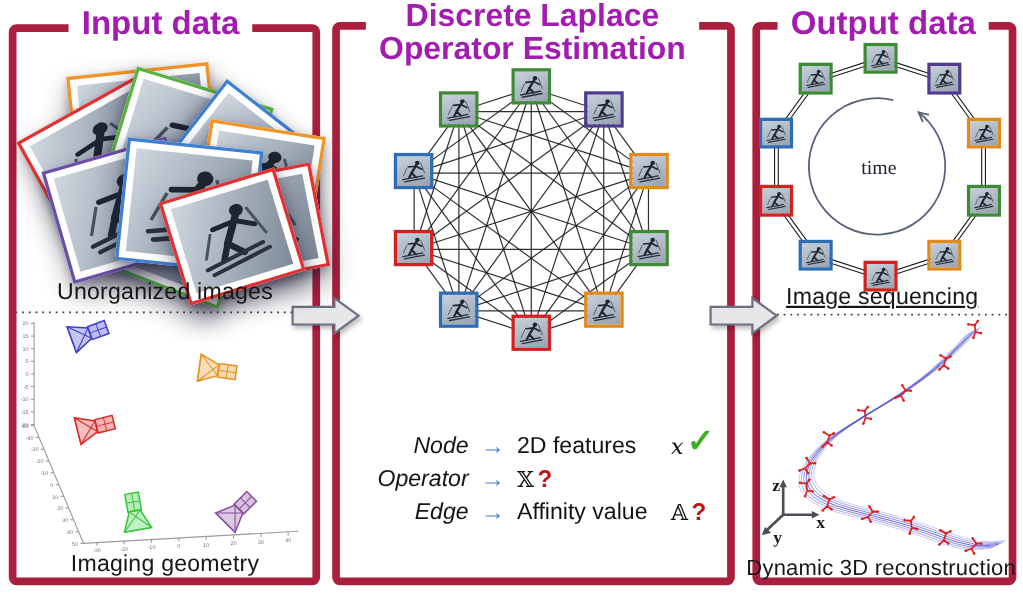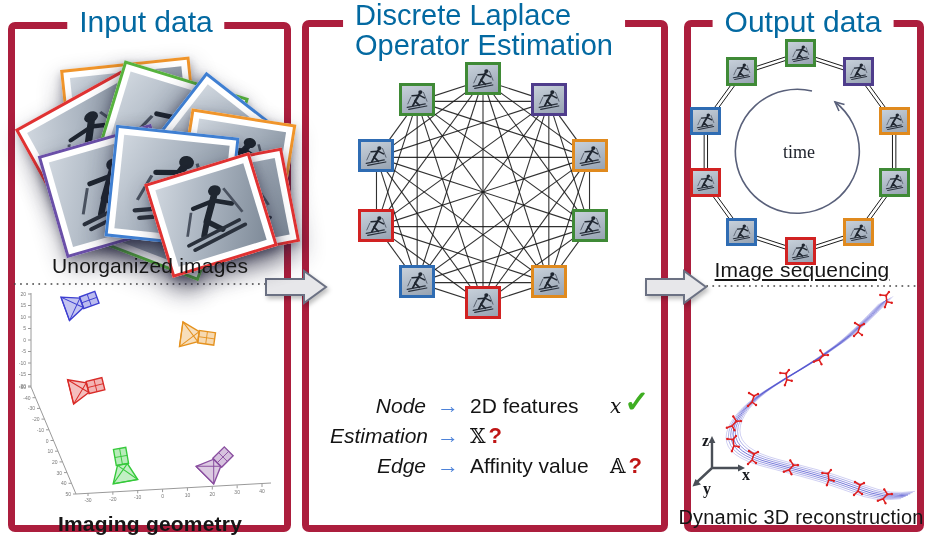--- a/index.html
+++ b/index.html
@@ -2,30 +2,30 @@
 <html><head>
 <meta charset="utf-8">
 <style>
   html,body{margin:0;padding:0;background:#fff;}
   #stage{position:relative;width:930px;height:540px;background:#ffffff;overflow:hidden;
          font-family:"Liberation Sans",sans-serif;}
   .panel{position:absolute;border:7px solid #ac1e3d;border-radius:7px;z-index:1;box-sizing:border-box;}
   #panel-input {left:8px;  top:22px; width:283px; height:510px;}
   #panel-middle{left:302px; top:20px; width:366px; height:512px;}
   #panel-output{left:684px; top:20px; width:240px; height:512px;}
-  .panel-title{position:absolute;z-index:4;background:#ffffff;color:#0369a1;font-weight:400;
+  .panel-title{position:absolute;z-index:4;background:#ffffff;color:#a21caf;font-weight:700;
                font-size:30px;line-height:32px;padding:0 12px;white-space:nowrap;
-               transform:translateX(-50%);text-align:left;}
+               transform:translateX(-50%);text-align:center;}
   #title-input {left:146px;top:6px;}
   #title-middle{left:484px;top:0px;font-size:29px;line-height:30px;}
   #title-output{left:803px;top:6px;}
   .sec-label{position:absolute;z-index:4;transform:translateX(-50%);font-size:21px;color:#161616;
              white-space:nowrap;letter-spacing:.2px;}
   #lbl-unorganized{left:150px;top:254px;}
-  #lbl-geometry  {left:150px;top:512px;font-weight:bold;}
+  #lbl-geometry  {left:150px;top:501px;}
   #lbl-sequencing{left:802px;top:258px;text-decoration:underline;}
   #lbl-recon     {left:801px;top:506px;font-size:20px;}
   #art{position:absolute;left:0;top:0;z-index:2;pointer-events:none;}
   .photo{position:absolute;background:#fff;padding:6px;border:3px solid #ccc;z-index:3;
          box-shadow:0 12px 24px rgba(30,30,55,.45), 0 4px 8px rgba(30,30,55,.3);}
   .photo-img{width:100%;height:100%;background:linear-gradient(115deg,#cfd6de 0%,#aab4c0 45%,#7f8b99 100%);}
   .pile-shadow{position:absolute;z-index:2;border-radius:50%;
          background:radial-gradient(ellipse at center, rgba(0,0,0,.38) 0%, rgba(0,0,0,.18) 45%, rgba(0,0,0,0) 72%);}
   .gnode{position:absolute;z-index:3;box-sizing:border-box;border:3px solid #888;
          background:linear-gradient(160deg,#c7d0da 0%,#97a3b2 100%);}
@@ -341,21 +341,21 @@
       <div class="leg-row">
         <span class="leg-term">Node</span>
         <span class="leg-arrow">→</span>
         <span class="leg-def">2D features</span>
         <span class="leg-sym">
           <span class="sym-math sym-it">x</span>
           <span class="mark-check">✓</span>
         </span>
       </div>
       <div class="leg-row">
-        <span class="leg-term">Estimation</span>
+        <span class="leg-term">Operator</span>
         <span class="leg-arrow">→</span>
         <span class="leg-sym">
           <span class="sym-math">𝕏</span>
           <span class="mark-q">?</span>
         </span>
       </div>
       <div class="leg-row">
         <span class="leg-term">Edge</span>
         <span class="leg-arrow">→</span>
         <span class="leg-def">Affinity value</span>

